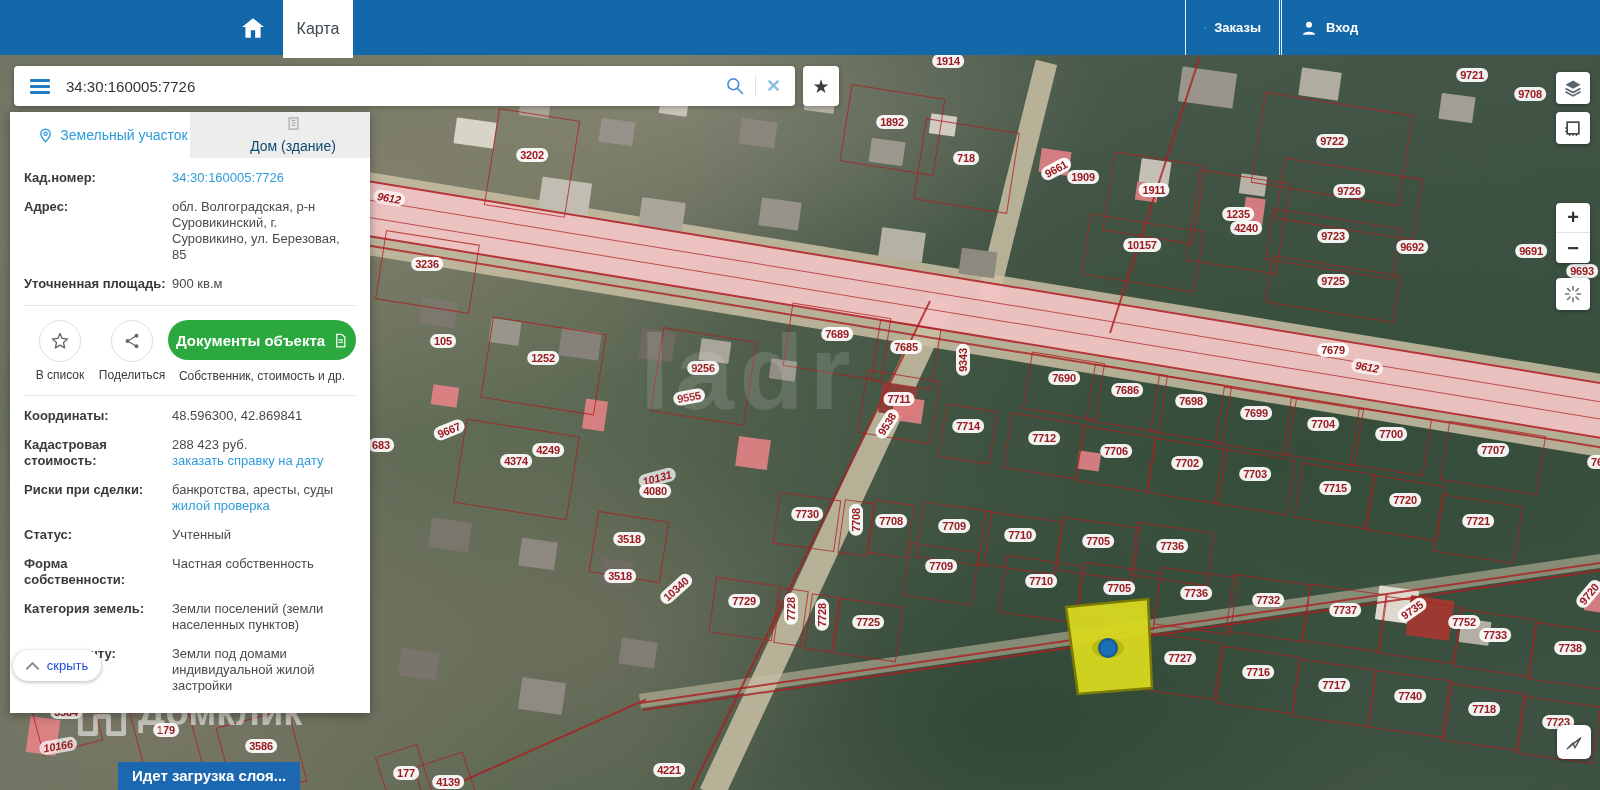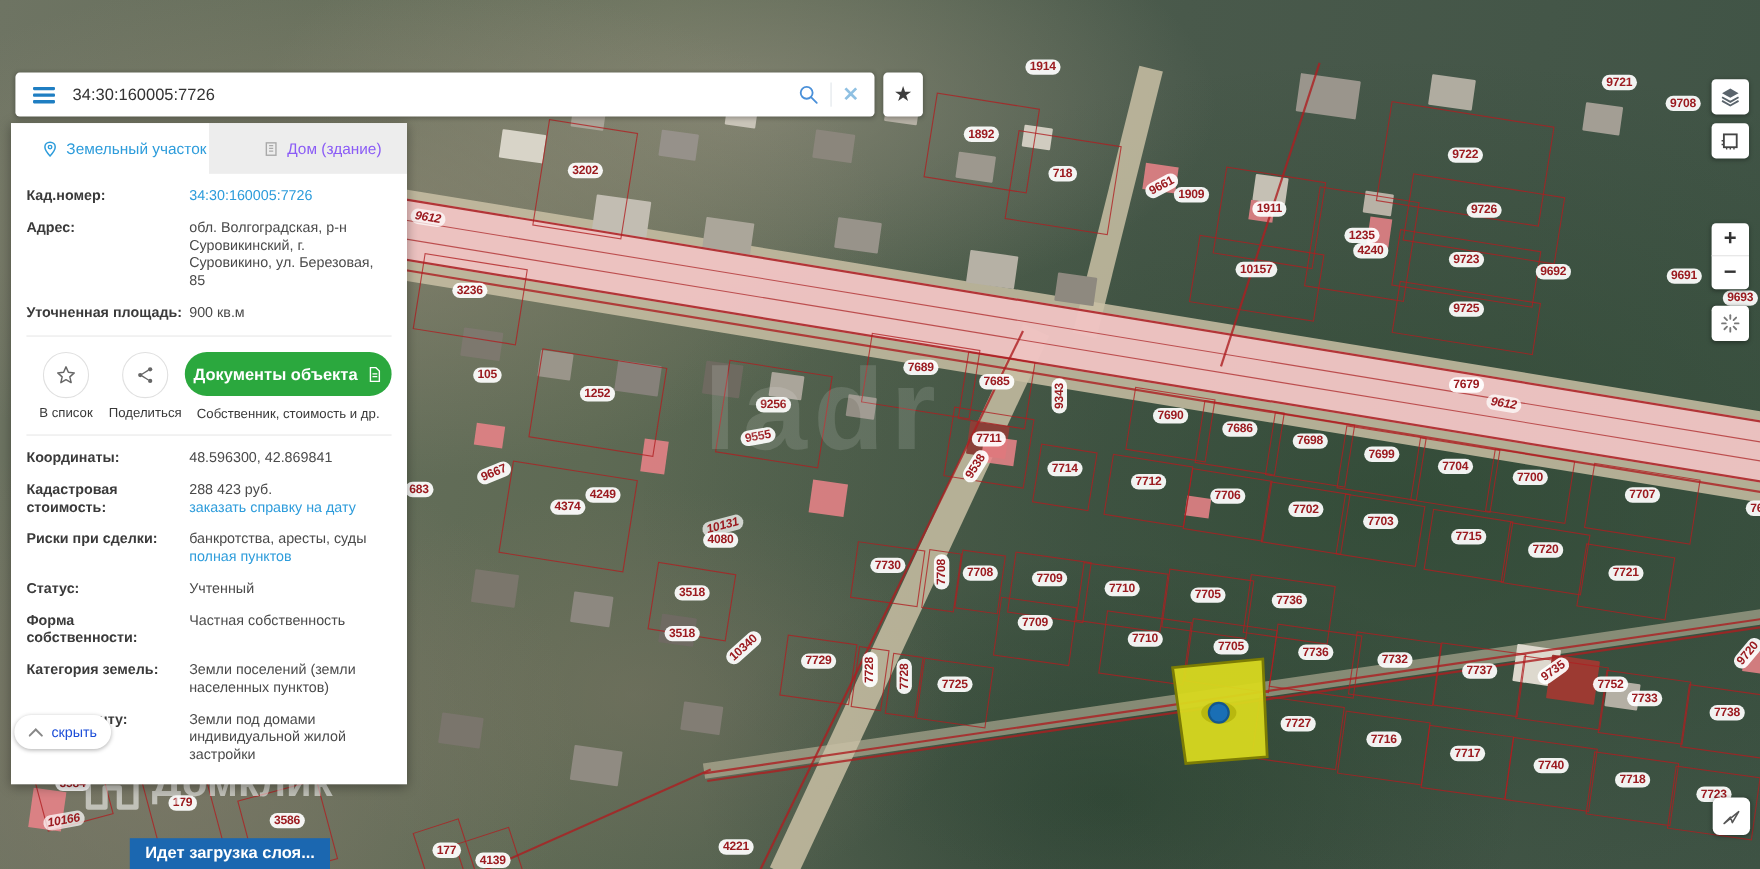--- a/index.html
+++ b/index.html
@@ -65,21 +65,21 @@
   #fav-btn{position:absolute;left:803px;top:66px;width:36px;height:40px;background:#fff;border-radius:4px;
     box-shadow:0 1px 5px rgba(0,0,0,.3);z-index:21;display:flex;align-items:center;justify-content:center;
     color:#3c3c3c;font-size:19px;cursor:pointer;}
 
   
   #panel{position:absolute;left:10px;top:112px;width:360px;background:#fff;z-index:20;
     box-shadow:0 2px 10px rgba(0,0,0,.35);}
   #ptabs{display:flex;height:46px;}
   .ptab{flex:1;display:flex;align-items:center;justify-content:center;gap:7px;font-size:14px;cursor:pointer;padding-left:26px;}
   .ptab.active{background:#fff;color:#2d9cdb;}
-  .ptab.inactive{background:#ededed;color:#8b5cf6;}
+  .ptab.inactive{background:#ededed;color:#0c4a6e;flex-direction:column;}
   #pbody{padding:12px 14px 6px 14px;}
   .f-row{display:flex;margin-bottom:13px;}
   .f-label{width:148px;min-width:148px;font-size:13px;color:#3a3a3a;font-weight:bold;line-height:16px;}
   .f-value{font-size:13px;color:#4a4a4a;line-height:16px;}
   .lnk{color:#2d9cdb;cursor:pointer;}
   .pdivider{border-top:1px solid #e8e8e8;margin:2px 0 12px 0;}
   #actions{display:flex;align-items:flex-start;padding:2px 0 10px 0;}
   .act{width:72px;text-align:center;cursor:pointer;}
   .act-circle{width:42px;height:42px;border:1px solid #e0e0e0;border-radius:50%;margin:0 auto 6px auto;
     display:flex;align-items:center;justify-content:center;background:#fff;}
@@ -358,20 +358,43 @@
     <div id="wm-domklik">
       <svg width="52" height="52" viewBox="0 0 24 24">
         <path d="M12 2 L22 10 L22 22 L15 22 L15 14 L9 14 L9 22 L2 22 L2 10 Z" fill="none" stroke="rgba(255,255,255,.55)" stroke-width="2.2" stroke-linejoin="round"></path>
       </svg>
       <span>Домклик</span>
     </div>
 
     <div id="loading-badge">Идет загрузка слоя...</div>
   </div>
 
+  <div id="topbar">
+    <div id="home-btn">
+      <svg width="28" height="26" viewBox="0 0 24 24">
+        <path d="M12 3 L22 11 L19 11 L19 21 L14 21 L14 14 L10 14 L10 21 L5 21 L5 11 L2 11 Z" fill="#fff"></path>
+      </svg>
+    </div>
+    <div id="tab-map">Карта</div>
+    <div class="tb-sec" id="tb-orders">
+      <svg width="20" height="18" viewBox="0 0 24 24">
+        <path d="M2 4 H5 L7 15 H19 L21 7 H6" fill="none" stroke="#fff" stroke-width="2" stroke-linejoin="round"></path>
+        <circle cx="9" cy="19" r="1.8" fill="#fff"></circle>
+          <circle cx="17" cy="19" r="1.8" fill="#fff"></circle>
+      </svg>
+      <span>Заказы</span>
+    </div>
+    <div class="tb-sec" id="tb-login">
+      <svg width="18" height="18" viewBox="0 0 24 24">
+        <circle cx="12" cy="7.5" r="4" fill="#fff"></circle>
+        <path d="M4 21 C4 15.5 20 15.5 20 21 Z" fill="#fff"></path>
+      </svg>
+      <span>Вход</span>
+    </div>
+  </div>
 
   <div id="searchbar">
     <div id="burger">
         <span></span>
         <span></span>
         <span></span>
       </div>
     <input id="search-input" type="text" value="34:30:160005:7726" style="">
     <div id="search-q">
       <svg width="20" height="20" viewBox="0 0 24 24">
@@ -475,21 +498,21 @@
             <div class="f-label">Кадастровая стоимость:</div>
             <div class="f-value">
               <div>288 423 руб.</div>
               <div class="lnk">заказать справку на дату</div>
             </div>
           </div>
           <div class="f-row">
             <div class="f-label">Риски при сделки:</div>
             <div class="f-value">
               <div>банкротства, аресты, суды</div>
-              <div class="lnk">полная пунктов</div>
+              <div class="lnk">жилой проверка</div>
             </div>
           </div>
           <div class="f-row">
             <div class="f-label">Статус:</div>
             <div class="f-value">
               <div>Учтенный</div>
             </div>
           </div>
           <div class="f-row">
             <div class="f-label">Форма собственности:</div>

